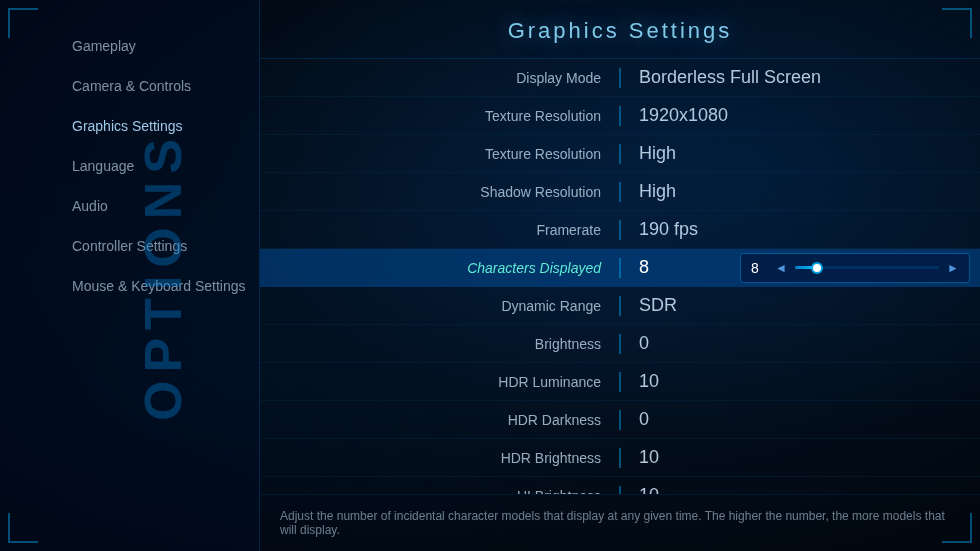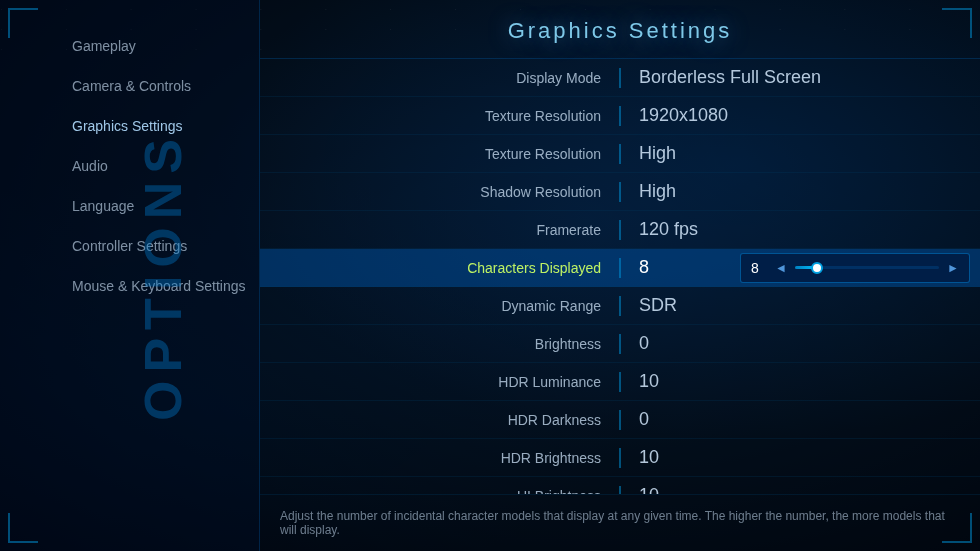--- a/index.html
+++ b/index.html
@@ -144,21 +144,22 @@
     .setting-label {
       flex: 1;
       text-align: right;
       padding: 8px 16px 8px 0;
       font-size: 14px;
       color: rgba(180, 200, 220, 0.85);
       font-weight: 300;
     }
 
     .setting-row.highlighted .setting-label {
-      color: #bef264;
+      color: #5eead4;
+      font-style: italic;
     }
 
     .divider {
       width: 2px;
       height: 20px;
       background: rgba(0, 150, 220, 0.5);
       margin: 0 2px;
       flex-shrink: 0;
     }
 
@@ -268,22 +269,22 @@
 
 <div class="container">
 
   <div class="sidebar">
     <div class="options-label">Options</div>
     <div class="sidebar-items">
 
     <div class="sidebar-item">Gameplay</div>
         <div class="sidebar-item">Camera &amp; Controls</div>
         <div class="sidebar-item active">Graphics Settings</div>
+        <div class="sidebar-item">Language</div>
         <div class="sidebar-item">Audio</div>
-        <div class="sidebar-item">Language</div>
         <div class="sidebar-item">Controller Settings</div>
         <div class="sidebar-item">Mouse &amp; Keyboard Settings</div>
       </div>
   </div>
 
   <div class="main">
     <div class="panel-title">Graphics Settings</div>
     <div class="settings-list">
 
     <div class="setting-row">
@@ -302,21 +303,21 @@
           <div class="setting-value">High</div>
         </div>
         <div class="setting-row">
           <div class="setting-label">Shadow Resolution</div>
           <div class="divider"></div>
           <div class="setting-value">High</div>
         </div>
         <div class="setting-row">
           <div class="setting-label">Framerate</div>
           <div class="divider"></div>
-          <div class="setting-value">120 fps</div>
+          <div class="setting-value">190 fps</div>
         </div>
         <div class="setting-row highlighted">
           <div class="setting-label">Characters Displayed</div>
           <div class="divider"></div>
           <div class="setting-value">8</div>
           <div class="slider-popup">
             <span class="slider-popup-value">8</span>
             <span class="slider-arrow">◄</span>
             <div class="slider-track">
               <div class="slider-fill"></div>

